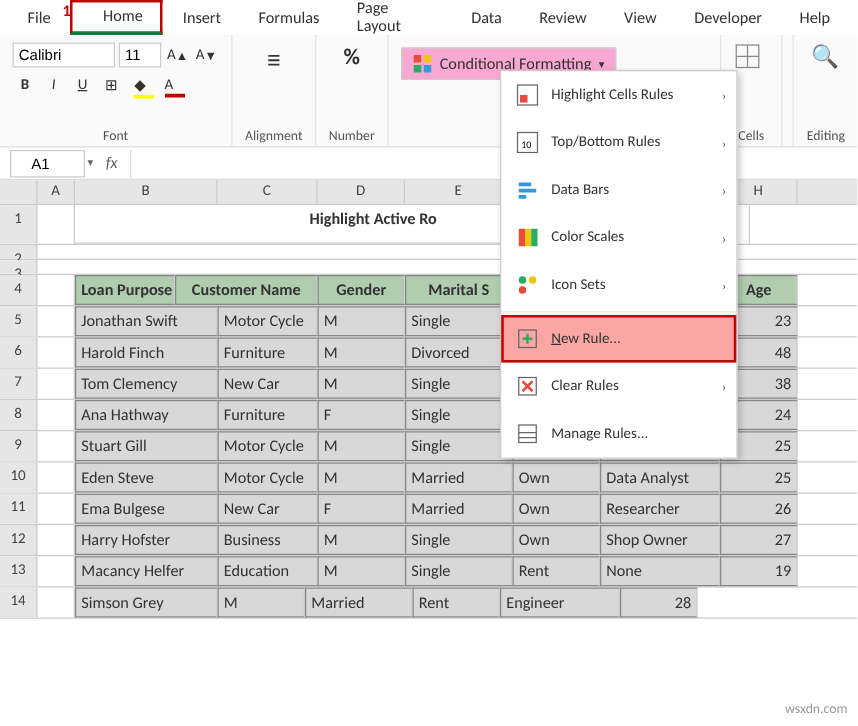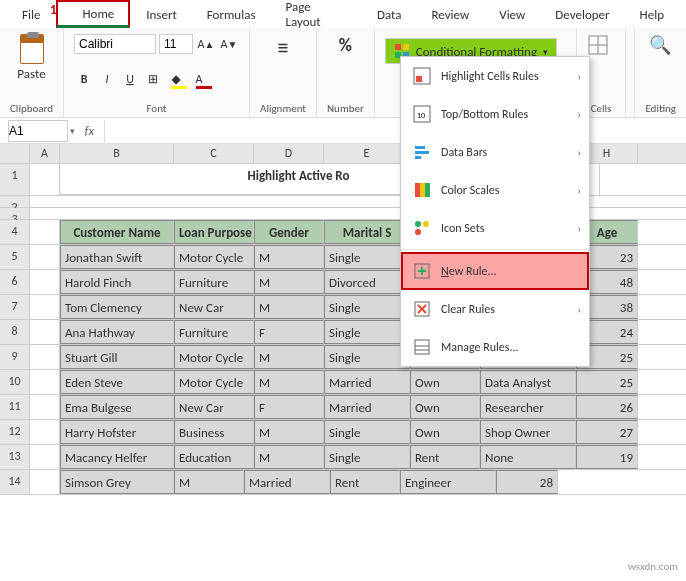--- a/index.html
+++ b/index.html
@@ -17,53 +17,53 @@
 
 
 .ribbon { display: flex; align-items: stretch; height: 90px; border-bottom: 1px solid #ddd; background: #fafafa; position: relative; }
 .ribbon-group { display: flex; flex-direction: column; align-items: center; justify-content: space-between; padding: 6px 10px 2px 10px; border-right: 1px solid #e4e4e4; }
 .ribbon-group .label { font-size: 11px; color: #555; margin-top: 4px; }
 .big-btn { display: flex; flex-direction: column; align-items: center; gap: 2px; }
 .big-btn svg, .big-btn .ico { width: 28px; height: 28px; }
 .paste-ico { width: 24px; height: 30px; background: linear-gradient(#b5651d 30%, #fff 30%); border: 1px solid #b5651d; border-radius: 2px; position: relative; }
 .paste-ico::before { content:''; position:absolute; top:-3px; left:6px; width:12px; height:6px; background:#888; border-radius:2px; }
 
-.font-controls { display: flex; flex-direction: column; gap: 15px; }
+.font-controls { display: flex; flex-direction: column; gap: 4px; }
 .font-row { display: flex; gap: 3px; align-items: center; }
 .font-name { width: 82px; height: 20px; border: 1px solid #ccc; font-size: 12px; padding: 0 4px; background: #fff; }
 .font-size { width: 34px; height: 20px; border: 1px solid #ccc; font-size: 12px; padding: 0 4px; background: #fff; }
 .fbtn { width: 20px; height: 20px; display: flex; align-items: center; justify-content: center; font-size: 12px; border: 1px solid transparent; }
 .fbtn.b { font-weight: bold; }
 .fbtn.i { font-style: italic; }
 .fbtn.u { text-decoration: underline; }
 .color-bar { width: 16px; height: 3px; }
 .fillbar { background: #ffff00; }
 .fontbar { background: #c00000; }
 
 .align-ico, .num-ico { font-size: 22px; }
 .pct-ico { font-size: 18px; font-weight: bold; }
 
-.cond-fmt-btn { display: flex; align-items: center; gap: 6px; padding: 4px 8px; border: 1px solid #ccc; background: #84cc16; height: 26px; margin-top: 4px; }
+.cond-fmt-btn { display: flex; align-items: center; gap: 6px; padding: 4px 8px; border: 1px solid #ccc; background: #f9a8d4; height: 26px; margin-top: 4px; }
 .cf-icon-svg { width:16px; height:16px; }
 
 .cells-ico { width: 22px; height: 22px; }
 
 
 .cf-menu { position: absolute; top: 56px; left: 400px; width: 190px; background: #fff; border: 1px solid #ccc; box-shadow: 2px 2px 6px rgba(0,0,0,0.25); z-index: 50; }
 .cf-item { display: flex; align-items: center; gap: 10px; padding: 10px 12px; font-size: 12px; position: relative; }
 .cf-item.hover { background: #fca5a5; }
 .cf-item .arrow { position: absolute; right: 8px; font-size: 10px; color: #555; }
 .cf-sep { height: 1px; background: #e4e4e4; margin: 2px 0; }
 .cf-item svg { width: 18px; height: 18px; flex-shrink: 0; }
 .cf-item .txt { }
 .cf-item.red-int { outline: 2px solid #c00000; outline-offset: -2px; }
 
 
 .formula-row { display: flex; align-items: center; height: 26px; border-bottom: 1px solid #ddd; }
-.name-box { width: 60px; height: 22px; border: 1px solid #ccc; margin-left: 8px; padding: 0 0; font-size: 12px; background: #fff; }
+.name-box { width: 60px; height: 22px; border: 1px solid #ccc; margin-left: 8px; padding: 0 16px; font-size: 12px; background: #fff; }
 .fx { margin: 0 10px; font-style: italic; color: #666; }
 
 
 .sheet { position: relative; }
 .hdr-row { display: flex; height: 20px; background: #e6e6e6; border-bottom: 1px solid #ccc; }
 .hdr-row .corner { width: 30px; border-right: 1px solid #ccc; background:#e6e6e6; }
 .hdr-row .col { text-align: center; font-size: 12px; border-right: 1px solid #ccc; color:#444; padding-top:2px; }
 .colA { width: 30px; } .colB { width: 114px; } .colC { width: 80px; } .colD { width: 70px; }
 .colE { width: 86px; } .colF { width: 70px; } .colG { width: 96px; } .colH { width: 62px; }
 
@@ -93,27 +93,20 @@
   <div class="mitem">Formulas</div>
   <div class="mitem">Page Layout</div>
   <div class="mitem">Data</div>
   <div class="mitem">Review</div>
   <div class="mitem">View</div>
   <div class="mitem">Developer</div>
   <div class="mitem">Help</div>
 </div>
 
 <div class="ribbon">
-  <div class="ribbon-group">
-    <div class="big-btn">
-      <div class="paste-ico"></div>
-      <span>Paste</span>
-    </div>
-    <div class="label">Clipboard</div>
-  </div>
 
   <div class="ribbon-group">
     <div class="font-controls">
       <div class="font-row">
         <input class="font-name" value="Calibri" style="">
         <input class="font-size" value="11" style="">
         <span class="fbtn">A<sup>▲</sup></span>
         <span class="fbtn">A<sup>▼</sup></span>
       </div>
       <div class="font-row">
@@ -281,22 +274,22 @@
     <div class="cell" style="width:540px"></div>
   </div>
   <div class="row" style="height:12px">
     <div class="rh">3</div>
     <div class="cell" style="width:540px"></div>
   </div>
 
   <div class="row">
     <div class="rh">4</div>
     <div class="cell colA"></div>
+    <div class="cell colC colhdr-cell">Loan Purpose</div>
     <div class="cell colB colhdr-cell">Customer Name</div>
-    <div class="cell colC colhdr-cell">Loan Purpose</div>
     <div class="cell colD colhdr-cell">Gender</div>
     <div class="cell colE colhdr-cell">Marital S</div>
     <div class="cell colF colhdr-cell"></div>
     <div class="cell colG colhdr-cell"></div>
     <div class="cell colH colhdr-cell">Age</div>
   </div>
 
   <div id="data-rows">
       <div class="row">
         <div class="rh">5</div>

